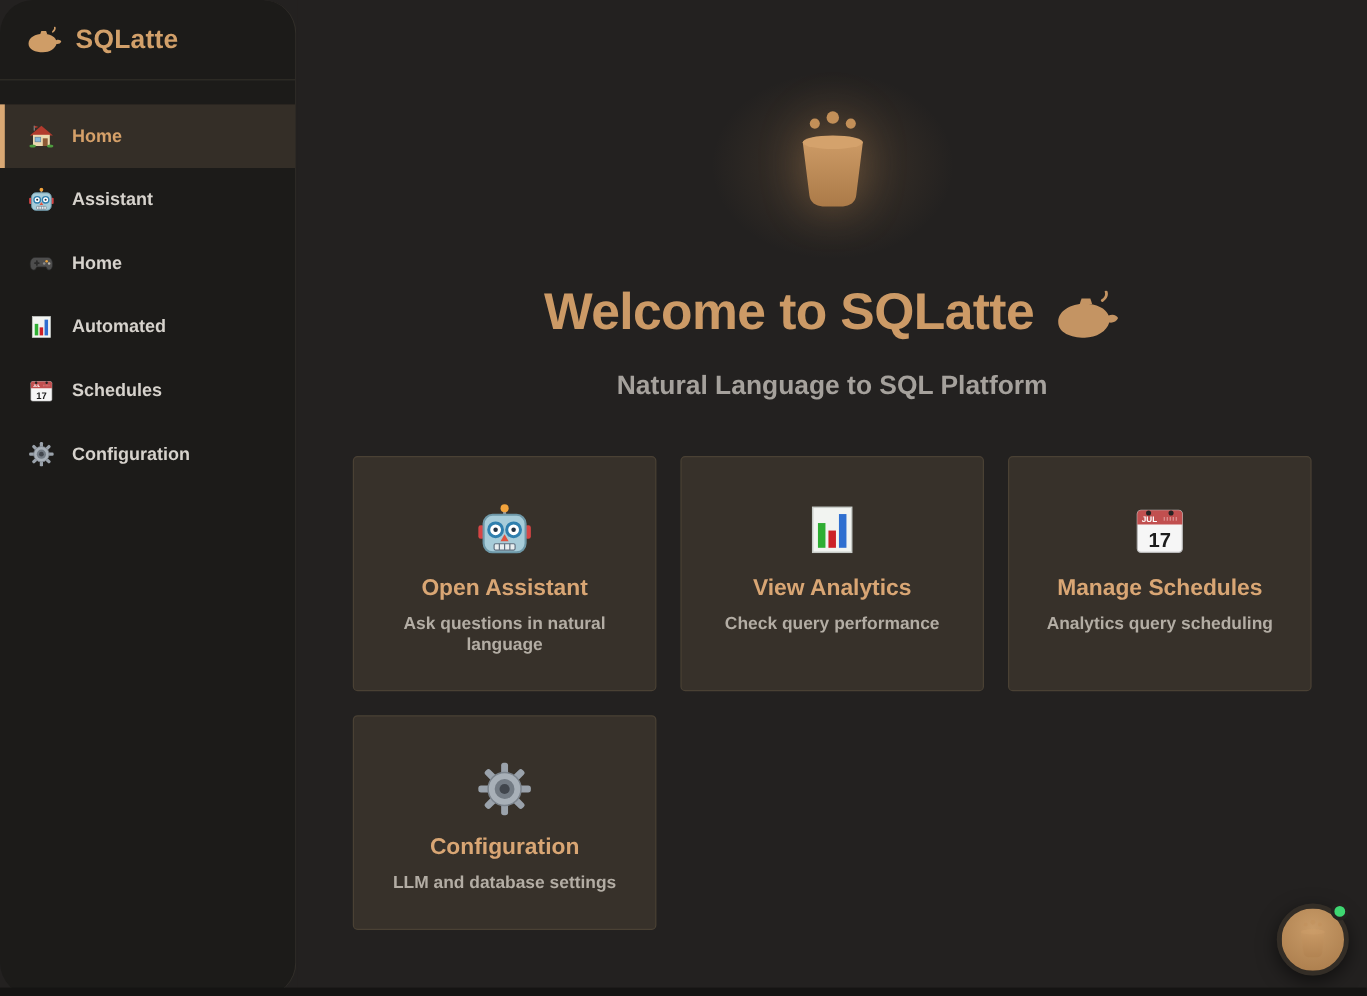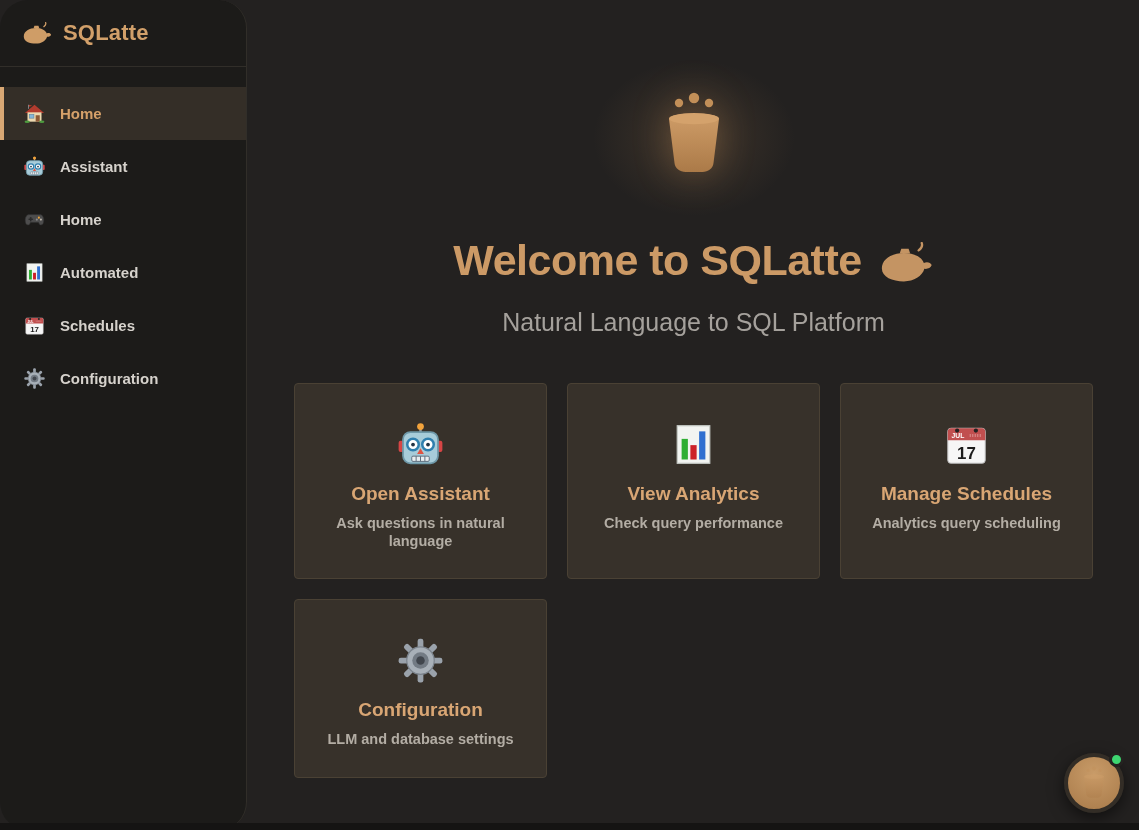--- a/index.html
+++ b/index.html
@@ -61,21 +61,21 @@
   }
   .hero-cup { position:relative; width:64px; height:86px; filter:drop-shadow(0 0 18px rgba(203,147,90,.35)); }
 
   .hero-title {
     margin-top:58px;
     display:flex; justify-content:center; align-items:center; gap:16px;
     font-size:43px; font-weight:700; color:#cc9a66; letter-spacing:-.5px;
   }
   .title-pot { width:56px; height:42px; color:#c49463; margin-top:4px; }
 
-  .hero-subtitle { margin-top:23px; font-size:25px; color:#a5a19c; font-weight:400; }
+  .hero-subtitle { margin-top:23px; font-size:22px; color:#a5a19c; font-weight:700; }
 
   
   .cards {
     margin-top:46px;
     display:grid;
     grid-template-columns:repeat(3, 253px);
     gap:20px;
     justify-content:center;
   }
   .card {

